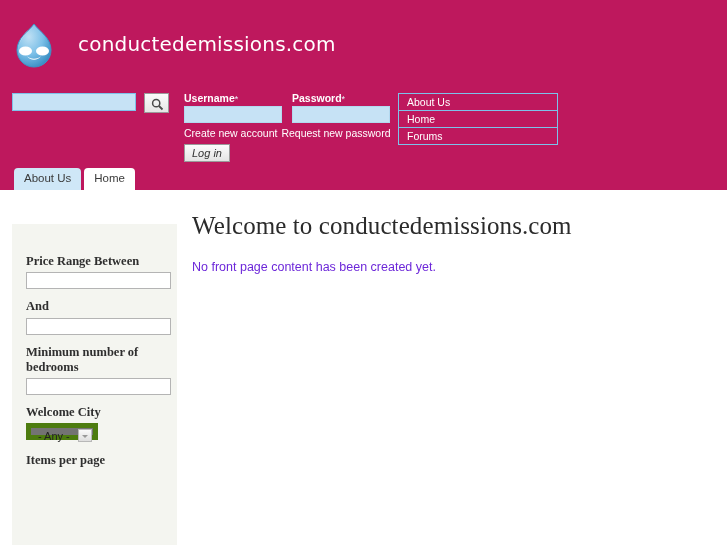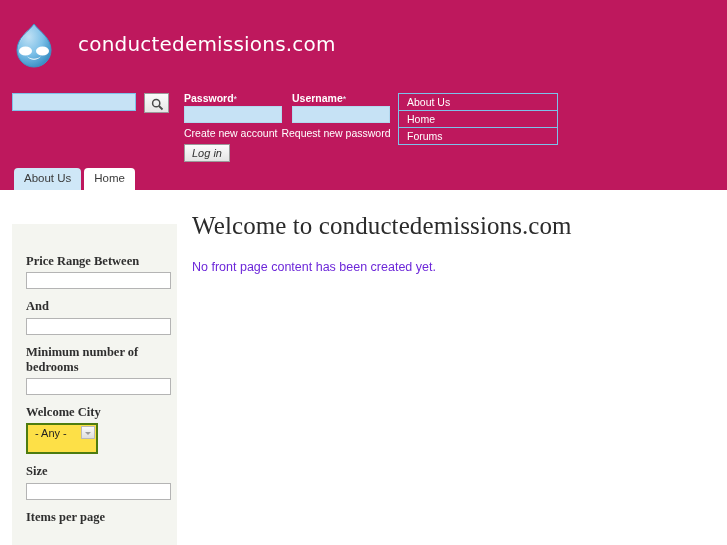--- a/index.html
+++ b/index.html
@@ -224,24 +224,24 @@
     background: #ffffff;
     border: 1px solid #b4b4b4;
     outline: none;
     font-size: 11px;
     padding: 0 3px;
     font-family: "Liberation Sans", sans-serif;
     color: #333;
   }
   .s-select {
     display: inline-block;
-    height: 31px;
-    box-sizing: border-box;
-    background: #fde047;
-    border: 2px solid #4d7c0f;
+    height: 17px;
+    box-sizing: border-box;
+    background: #737373;
+    border: 5px solid #4d7c0f;
     position: relative;
     font-size: 11px;
     font-family: "Liberation Sans", sans-serif;
     color: #222;
     cursor: pointer;
   }
   .s-select .sel-val {
     display: inline-block;
     padding: 1px 0 0 7px;
     line-height: 15px;
@@ -326,25 +326,25 @@
             <circle cx="5.2" cy="5.2" r="3.6" fill="none" stroke="#4a4a4a" stroke-width="1.5"></circle>
             <line x1="8" y1="8" x2="11.5" y2="11.5" stroke="#4a4a4a" stroke-width="1.8"></line>
           </svg>
         </span>
       </button>
     </div>
 
     <div class="login-block">
       <div class="login-fields">
         <div class="field-group">
+          <span class="flabel"><span>Username</span><span class="req">*</span></span>
+          <input class="ftext" type="text" value="" style="">
+        </div><div class="field-group">
           <span class="flabel"><span>Password</span><span class="req">*</span></span>
           <input class="ftext" type="password" value="" style="">
-        </div><div class="field-group">
-          <span class="flabel"><span>Username</span><span class="req">*</span></span>
-          <input class="ftext" type="text" value="" style="">
         </div>
       </div>
       <div class="login-links">
         <a href="#">Create new account</a><a href="#">Request new password</a>
       </div>
       <button class="login-submit">Log in</button>
     </div>
 
     <div class="menu-block">
       <a href="#" class="menu-item">About Us</a>
@@ -377,24 +377,20 @@
     </div>
 
     <div class="s-group">
       <div class="s-label">Welcome City</div>
       <div class="s-select sel-city">
         <span class="sel-val">- Any -</span>
         <span class="sel-arrow"></span>
       </div>
     </div>
 
-    <div class="s-group">
-      <div class="s-label">Size</div>
-      <input class="s-text" type="text" value="" style="">
-    </div>
 
     <div class="s-group">
       <div class="s-label">Items per page</div>
 
     </div>
 
   </div>
 
   <div class="content">
     <h1 class="page-title">Welcome to conductedemissions.com</h1>

